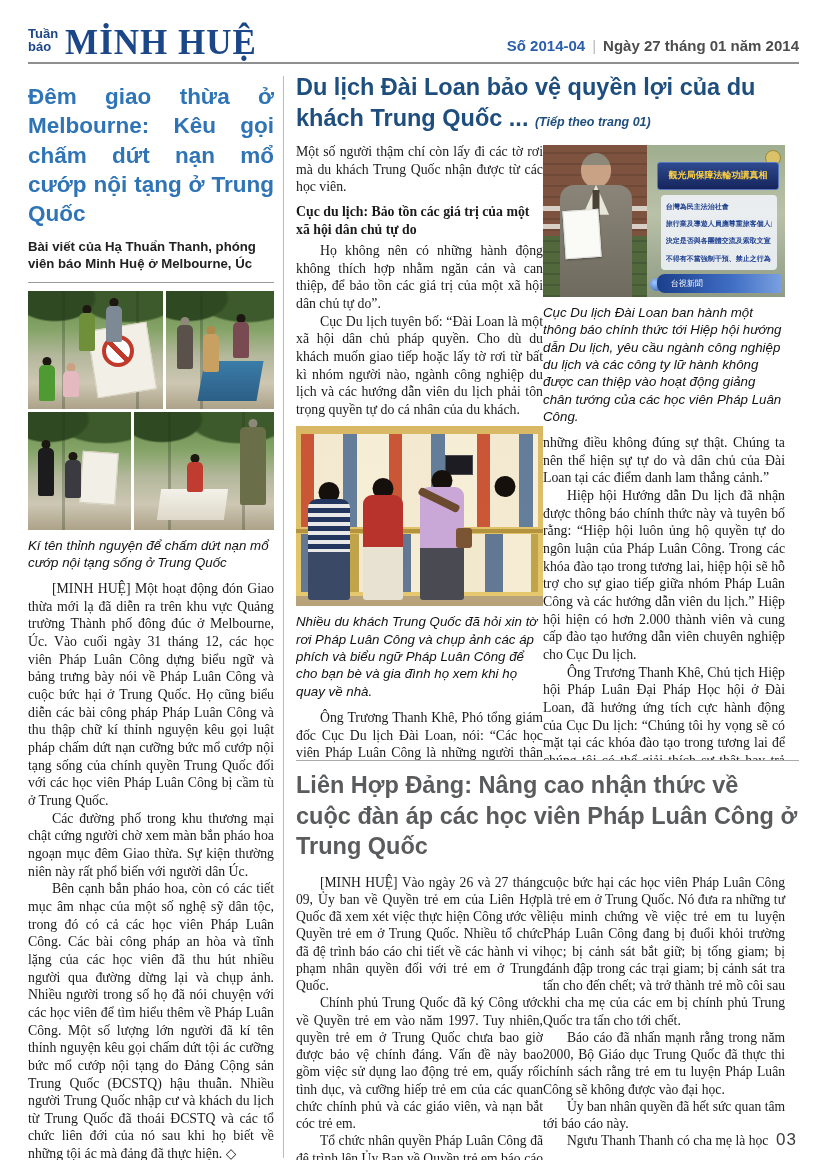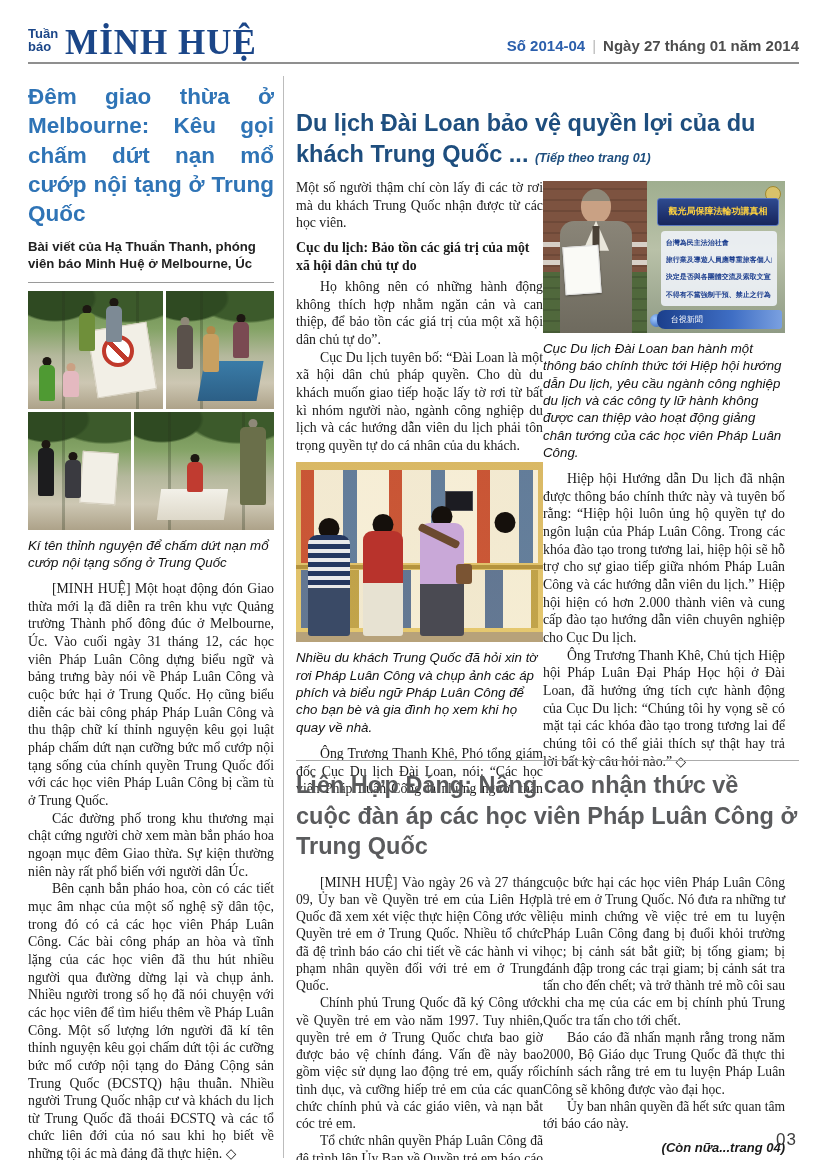--- a/index.html
+++ b/index.html
@@ -45,21 +45,21 @@
   .pn{position:absolute;width:16px;height:36px;}
   .pn::before{content:"";position:absolute;top:0;left:50%;transform:translateX(-50%);
        width:9px;height:9px;border-radius:50%;background:var(--h,#2c2420);}
   .pn::after{content:"";position:absolute;top:8px;left:0;right:0;bottom:0;
        border-radius:5px 5px 2px 2px;background:var(--c,#555);}
   .lcap,.cap{font-family:"Liberation Sans",sans-serif;font-style:italic;font-size:13.3px;
        line-height:1.3;color:#111;margin:7px 0 9px;}
   .body p{margin:0;font-size:13.8px;line-height:1.28;text-align:justify;text-indent:24px;}
   .body p.noind{text-indent:0;}
   
-  .art1{position:absolute;left:296px;top:70px;width:503px;height:690px;overflow:hidden;margin-top:36px;}
+  .art1{position:absolute;left:296px;top:70px;width:503px;height:690px;overflow:hidden;}
   .a1head{font-family:"Liberation Sans",sans-serif;font-weight:bold;color:#1e4e7e;
        font-size:23.5px;line-height:1.3;margin:2px 0 10px;}
   .a1cont{font-size:12.5px;font-style:italic;letter-spacing:0;}
   .cols{display:flex;}
   .col{width:247px;flex:none;}
   .colB{width:242px;flex:none;}
   .subhead{font-weight:bold;font-size:13.8px;line-height:1.3;margin:7px 0 3px;}
   .artrule{position:absolute;left:296px;top:760px;width:503px;height:1px;background:#ababab;}
   .art2{position:absolute;left:296px;top:768px;width:503px;height:392px;overflow:hidden;}
   .a2head{font-family:"Liberation Sans",sans-serif;font-weight:bold;color:#5a5b5d;
@@ -246,39 +246,41 @@
               <span>台灣為民主法治社會</span>
               <span>旅行業及導遊人員應尊重旅客個人自由意願</span>
               <span>決定是否與各團體交流及索取文宣</span>
               <span>不得有不當強制干預、禁止之行為</span>
             </div>
             <span class="globe"></span>
             <div class="foot">台視新聞</div>
           </div>
         </div>
         <div class="cap">Cục Du lịch Đài Loan ban hành một thông báo chính thức tới Hiệp hội hướng dẫn Du lịch, yêu cầu ngành công nghiệp du lịch và các công ty lữ hành không được can thiệp vào hoạt động giảng chân tướng của các học viên Pháp Luân Công.</div>
+        <p class="noind">những điều không đúng sự thật. Chúng ta nên thể hiện sự tự do và dân chủ của Đài Loan tại các điểm danh lam thắng cảnh.”</p>
         <p>Hiệp hội Hướng dẫn Du lịch đã nhận được thông báo chính thức này và tuyên bố rằng: “Hiệp hội luôn ủng hộ quyền tự do ngôn luận của Pháp Luân Công. Trong các khóa đào tạo trong tương lai, hiệp hội sẽ hỗ trợ cho sự giao tiếp giữa nhóm Pháp Luân Công và các hướng dẫn viên du lịch.” Hiệp hội hiện có hơn 2.000 thành viên và cung cấp đào tạo hướng dẫn viên chuyên nghiệp cho Cục Du lịch.</p>
         <p>Ông Trương Thanh Khê, Chủ tịch Hiệp hội Pháp Luân Đại Pháp Học hội ở Đài Loan, đã hưởng ứng tích cực hành động của Cục Du lịch: “Chúng tôi hy vọng sẽ có mặt tại các khóa đào tạo trong tương lai để chúng tôi có thể giải thích sự thật hay trả lời bất kỳ câu hỏi nào.” ◇</p>
       </div>
     </div>
   </section>
 
   <div class="artrule"></div>
 
   <section class="art2">
     <div class="a2head">Liên Hợp Đảng: Nâng cao nhận thức về cuộc đàn áp các học viên Pháp Luân Công ở Trung Quốc</div>
     <div class="cols">
       <div class="col body">
         <p>[MINH HUỆ] Vào ngày 26 và 27 tháng 09, Ủy ban về Quyền trẻ em của Liên Hợp Quốc đã xem xét việc thực hiện Công ước về Quyền trẻ em ở Trung Quốc. Nhiều tổ chức đã đệ trình báo cáo chi tiết về các hành vi vi phạm nhân quyền đối với trẻ em ở Trung Quốc.</p>
         <p>Chính phủ Trung Quốc đã ký Công ước về Quyền trẻ em vào năm 1997. Tuy nhiên, quyền trẻ em ở Trung Quốc chưa bao giờ được bảo vệ chính đáng. Vấn đề này bao gồm việc sử dụng lao động trẻ em, quấy rối tình dục, và cưỡng hiếp trẻ em của các quan chức chính phủ và các giáo viên, và nạn bắt cóc trẻ em.</p>
         <p>Tổ chức nhân quyền Pháp Luân Công đã đệ trình lên Ủy Ban về Quyền trẻ em báo cáo dài 42 trang, mô tả về</p>
       </div>
       <div class="colB body">
         <p class="noind">cuộc bức hại các học viên Pháp Luân Công là trẻ em ở Trung Quốc. Nó đưa ra những tư liệu minh chứng về việc trẻ em tu luyện Pháp Luân Công đang bị đuổi khỏi trường học; bị cảnh sát bắt giữ; bị tống giam; bị đánh đập trong các trại giam; bị cảnh sát tra tấn cho đến chết; và trở thành trẻ mồ côi sau khi cha mẹ của các em bị chính phủ Trung Quốc tra tấn cho tới chết.</p>
         <p>Báo cáo đã nhấn mạnh rằng trong năm 2000, Bộ Giáo dục Trung Quốc đã thực thi chính sách rằng trẻ em tu luyện Pháp Luân Công sẽ không được vào đại học.</p>
         <p>Ủy ban nhân quyền đã hết sức quan tâm tới báo cáo này.</p>
+        <p>Ngưu Thanh Thanh có cha mẹ là học</p>
         <div class="contline">(Còn nữa...trang 04)</div>
       </div>
     </div>
   </section>
 
   <div class="pageno">03</div>
 </div>
 
 </body></html>

